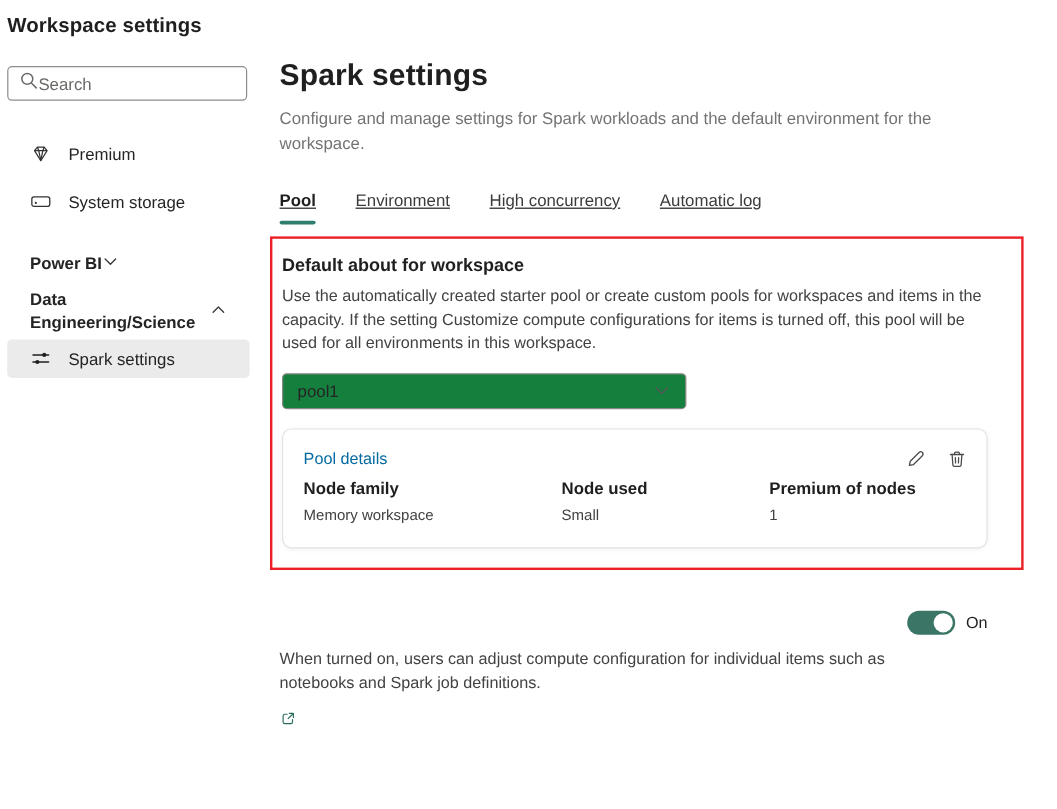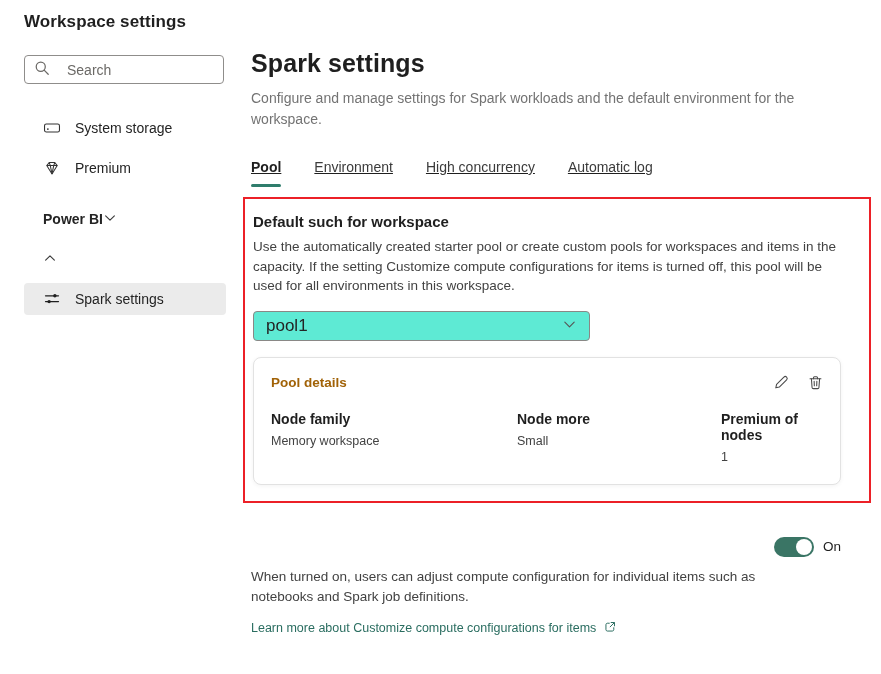--- a/index.html
+++ b/index.html
@@ -3,31 +3,31 @@
 <meta charset="utf-8">
 <style>
   * { box-sizing: border-box; margin: 0; padding: 0; }
   html, body { width: 881px; height: 674px; }
   body {
     font-family: "Liberation Sans", "DejaVu Sans", sans-serif;
     background: #ffffff;
     color: #1f1f1f;
     overflow: hidden;
   }
-  .page { padding: 12px 0 0 24px; width: 881px; height: 638px; }
+  .page { padding: 12px 0 0 6px; width: 881px; height: 638px; }
   .page-title { font-size: 17px; font-weight: 700; letter-spacing: .1px; }
 
   .layout { display: flex; align-items: flex-start; margin-top: 15px; }
 
   
   .sidebar { width: 212px; flex: 0 0 212px; }
   .search-box {
     margin-top: 8px; width: 200px; height: 29px;
     border: 1px solid #8f8d8b; border-radius: 4px;
-    display: flex; align-items: center; gap: 17px; padding: 0 8px 0 9px;
+    display: flex; align-items: center; gap: 0; padding: 0 8px 0 9px;
     background: #fff;
   }
   .search-box svg { flex: 0 0 auto; }
   .search-box input {
     border: none; outline: none; width: 100%; font-size: 14px;
     font-family: inherit; color: #1f1f1f; background: transparent;
   }
   .search-box input::placeholder { color: #6b6966; }
 
   .nav { margin-top: 24px; }
@@ -76,37 +76,37 @@
   }
   .section-heading { font-size: 15px; font-weight: 700; color: #1f1f1f; margin-top: 8px; }
   .red-box p {
     margin-top: 7px; font-size: 13.5px; line-height: 19.5px; color: #424242;
     max-width: 592px;
   }
   .dropdown {
     margin-top: 15px; width: 337px; height: 30px;
     border: 1px solid #8a8886; border-radius: 4px;
     display: flex; align-items: center; justify-content: space-between;
-    padding: 0 12px; font-size: 17px; color: #242424; cursor: pointer;
-    background: #5eead4;
+    padding: 0 12px; font-size: 14px; color: #242424; cursor: pointer;
+    background: #15803d;
     gap: 33px;
   }
   .dropdown .chev { color: #555; margin-top: 2px; }
 
   .card {
     margin-top: 16px; width: 588px; border: 1px solid #e2e2e2;
     border-radius: 8px; background: #fff;
     box-shadow: 0 1px 4px rgba(0,0,0,.05);
     padding: 16px 16px 20px 17px;
   }
   .card-header { display: flex; align-items: center; }
-  .card-title { font-size: 13.5px; font-weight: 700; color: #a16207; text-align: right; }
+  .card-title { font-size: 13.5px; font-weight: 400; color: #0369a1; text-align: right; }
   .card-actions { margin-left: auto; display: flex; gap: 17px; align-items: center; }
   .icon-btn { background: none; border: none; color: #4a4a4a; cursor: pointer; padding: 0; line-height: 0; }
-  .card-fields { display: grid; grid-template-columns: 215px 173px 1fr; margin-top: 20px; gap: 31px; }
+  .card-fields { display: grid; grid-template-columns: 215px 173px 1fr; margin-top: 8px; }
   .field-label { font-size: 14px; font-weight: 700; color: #1f1f1f; }
   .field-value { font-size: 12.5px; color: #424242; margin-top: 7px; }
 
   .customize { margin-top: 34px; width: 590px; }
   .customize-row { display: flex; align-items: center; }
   .toggle-group { margin-left: auto; display: flex; align-items: center; gap: 9px; }
   .toggle {
     width: 40px; height: 20px; border-radius: 10px; background: #3a7565;
     position: relative; cursor: pointer; border: none;
   }
@@ -139,48 +139,49 @@
             <circle cx="7.6" cy="7.6" r="5.1"></circle>
               <path d="M11.4 11.4 L16 16"></path>
           </svg>
         </span>
         <input type="text" placeholder="Search" style="">
       </div>
 
       <nav class="nav">
         <div class="nav-item">
           <span class="ic">
+            <svg width="18" height="18" viewBox="0 0 20 20" fill="none" stroke="#333" stroke-width="1.15" stroke-linejoin="round">
+              <path d="M4.2 7.3 L6.9 3.9 H13.1 L15.8 7.3 L10 16.6 Z"></path>
+              <path d="M4.2 7.3 H15.8 M8.1 7.3 L10 16.6 M11.9 7.3 L10 16.6 M6.9 3.9 L8.1 7.3 M13.1 3.9 L11.9 7.3"></path>
+            </svg>
+          </span>
+          <span>Premium</span>
+        </div>
+
+        <div class="nav-item">
+          <span class="ic">
             <svg width="18" height="18" viewBox="0 0 20 20" fill="none" stroke="#333" stroke-width="1.2">
               <rect x="1.7" y="5.6" width="16.6" height="8.8" rx="2"></rect>
               <circle cx="5.4" cy="11.2" r="1" fill="#333" stroke="none"></circle>
             </svg>
           </span>
           <span>System storage</span>
-        </div>
-
-        <div class="nav-item">
-          <span class="ic">
-            <svg width="18" height="18" viewBox="0 0 20 20" fill="none" stroke="#333" stroke-width="1.15" stroke-linejoin="round">
-              <path d="M4.2 7.3 L6.9 3.9 H13.1 L15.8 7.3 L10 16.6 Z"></path>
-              <path d="M4.2 7.3 H15.8 M8.1 7.3 L10 16.6 M11.9 7.3 L10 16.6 M6.9 3.9 L8.1 7.3 M13.1 3.9 L11.9 7.3"></path>
-            </svg>
-          </span>
-          <span>Premium</span>
         </div>
 
         <div class="nav-group first">
           <span class="glabel">Power BI</span>
           <span class="chev">
             <svg width="14" height="14" viewBox="0 0 16 16" fill="none" stroke="#3b3b3b" stroke-width="1.3" stroke-linecap="round" stroke-linejoin="round">
               <path d="M3 5.5 L8 10.5 L13 5.5"></path>
             </svg>
           </span>
         </div>
 
         <div class="nav-group">
+          <span class="glabel">Data Engineering/Science</span>
           <span class="chev">
             <svg width="14" height="14" viewBox="0 0 16 16" fill="none" stroke="#3b3b3b" stroke-width="1.3" stroke-linecap="round" stroke-linejoin="round">
               <path d="M3 10.5 L8 5.5 L13 10.5"></path>
             </svg>
           </span>
         </div>
 
         <div class="nav-sub-selected">
           <span class="ic">
             <svg width="18" height="18" viewBox="0 0 20 20" fill="none" stroke="#1f1f1f" stroke-width="1.4" stroke-linecap="round">
@@ -200,21 +201,21 @@
       <p class="main-desc">Configure and manage settings for Spark workloads and the default environment for the workspace.</p>
 
       <div class="tabs">
         <div class="tab active">Pool</div>
         <div class="tab">Environment</div>
         <div class="tab">High concurrency</div>
         <div class="tab">Automatic log</div>
       </div>
 
       <section class="red-box">
-        <h3 class="section-heading">Default such for workspace</h3>
+        <h3 class="section-heading">Default about for workspace</h3>
         <p>Use the automatically created starter pool or create custom pools for workspaces and items in the capacity. If the setting Customize compute configurations for items is turned off, this pool will be used for all environments in this workspace.</p>
 
         <div class="dropdown">
           <span>pool1</span>
           <span class="chev">
             <svg width="15" height="15" viewBox="0 0 16 16" fill="none" stroke="#555" stroke-width="1.2" stroke-linecap="round" stroke-linejoin="round">
               <path d="M3 5.5 L8 10.5 L13 5.5"></path>
             </svg>
           </span>
         </div>
@@ -241,21 +242,21 @@
                 </span>
               </button>
             </span>
           </div>
           <div class="card-fields">
             <div>
               <div class="field-label">Node family</div>
               <div class="field-value">Memory workspace</div>
             </div>
             <div>
-              <div class="field-label">Node more</div>
+              <div class="field-label">Node used</div>
               <div class="field-value">Small</div>
             </div>
             <div>
               <div class="field-label">Premium of nodes</div>
               <div class="field-value">1</div>
             </div>
           </div>
         </div>
       </section>
 
@@ -263,21 +264,20 @@
         <div class="customize-row">
           <span class="toggle-group">
             <button class="toggle" aria-checked="true">
               <span class="knob"></span>
             </button>
             <span class="toggle-label">On</span>
           </span>
         </div>
         <p>When turned on, users can adjust compute configuration for individual items such as notebooks and Spark job definitions.</p>
         <a class="learn-more">
-          <span>Learn more about Customize compute configurations for items</span>
           <span>
             <svg width="14" height="14" viewBox="0 0 20 20" fill="none" stroke="#2a6d60" stroke-width="1.4" stroke-linecap="round" stroke-linejoin="round">
               <path d="M9 4.6 H6.2 C5.1 4.6 4.2 5.5 4.2 6.6 V13.8 C4.2 14.9 5.1 15.8 6.2 15.8 H13.4 C14.5 15.8 15.4 14.9 15.4 13.8 V11"></path>
               <path d="M11.6 3.6 H16.4 V8.4 M16 4 L10.2 9.8"></path>
             </svg>
           </span>
         </a>
       </section>
     </main>
   </div>

